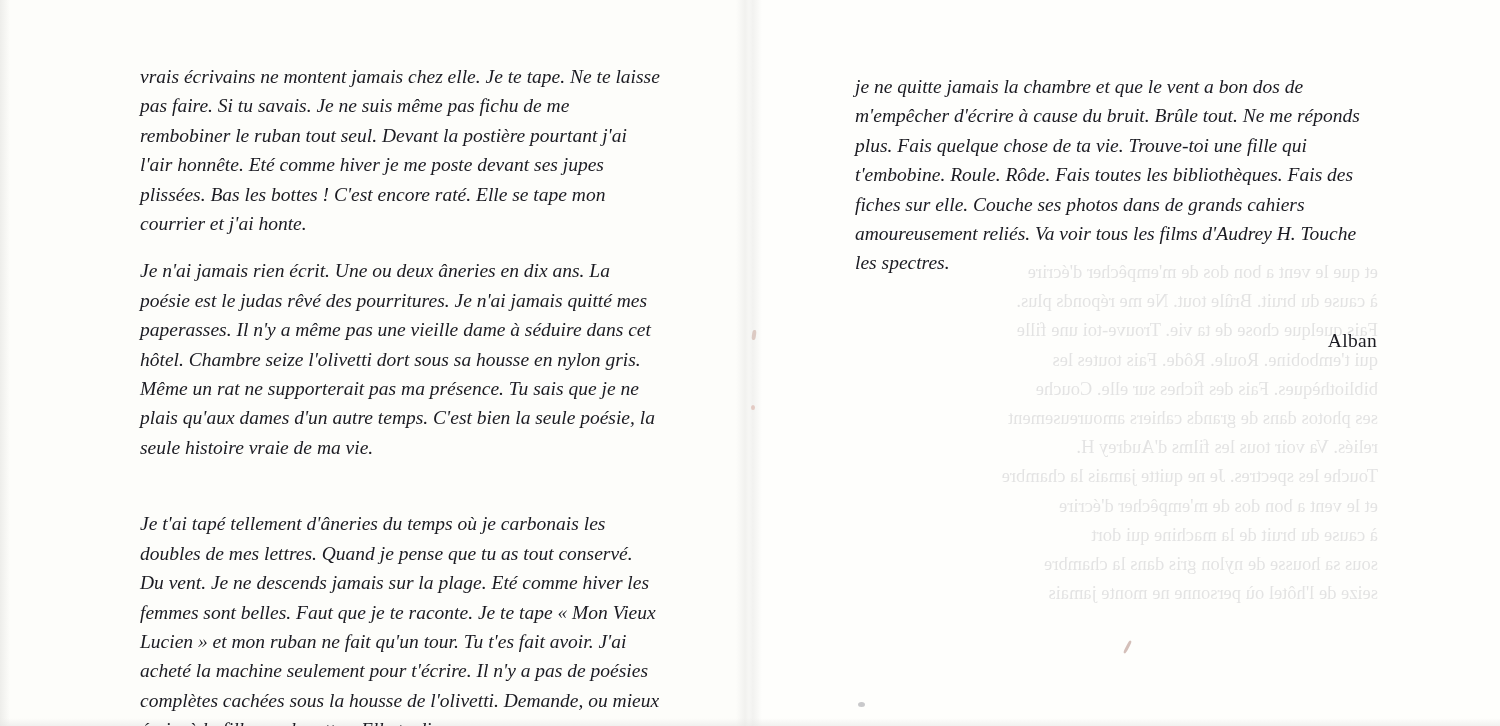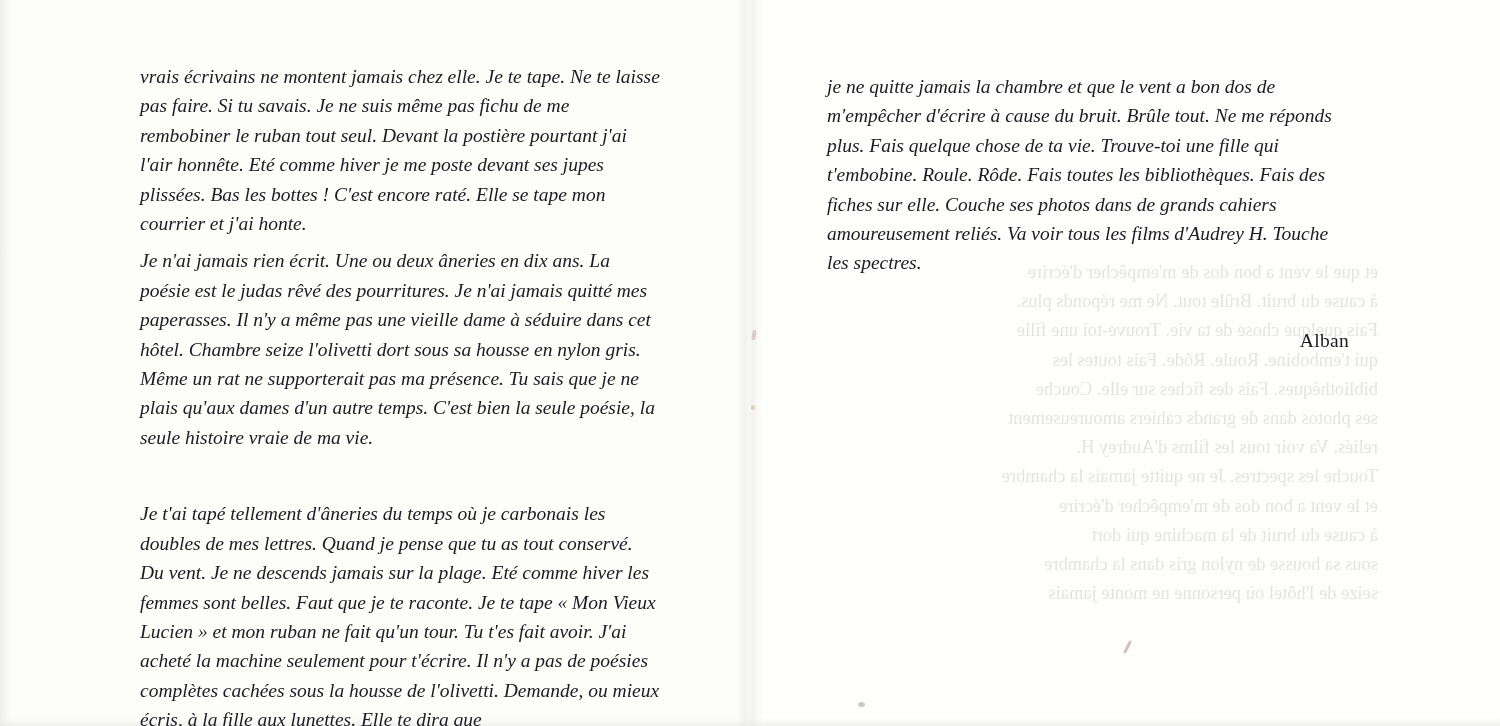--- a/index.html
+++ b/index.html
@@ -64,32 +64,32 @@
     font-size: 19.5px;
     line-height: 29.4px;
     text-align: left;
   }
   .col-left {
     left: 140px;
     top: 62px;
     width: 520px;
   }
   .col-right {
-    left: 827px;
+    left: 855px;
     top: 72px;
     width: 522px;
   }
 
   .para {
     margin: 0;
     white-space: pre-line;
     font-style: italic;
   }
   .para + .para {
-    margin-top: 8px;
+    margin-top: 18px;
   }
   .para.spaced {
     margin-top: 47px;
   }
 
   .signature {
     margin-top: 48px;
     text-align: right;
     font-size: 19.5px;
     letter-spacing: 0.3px;

